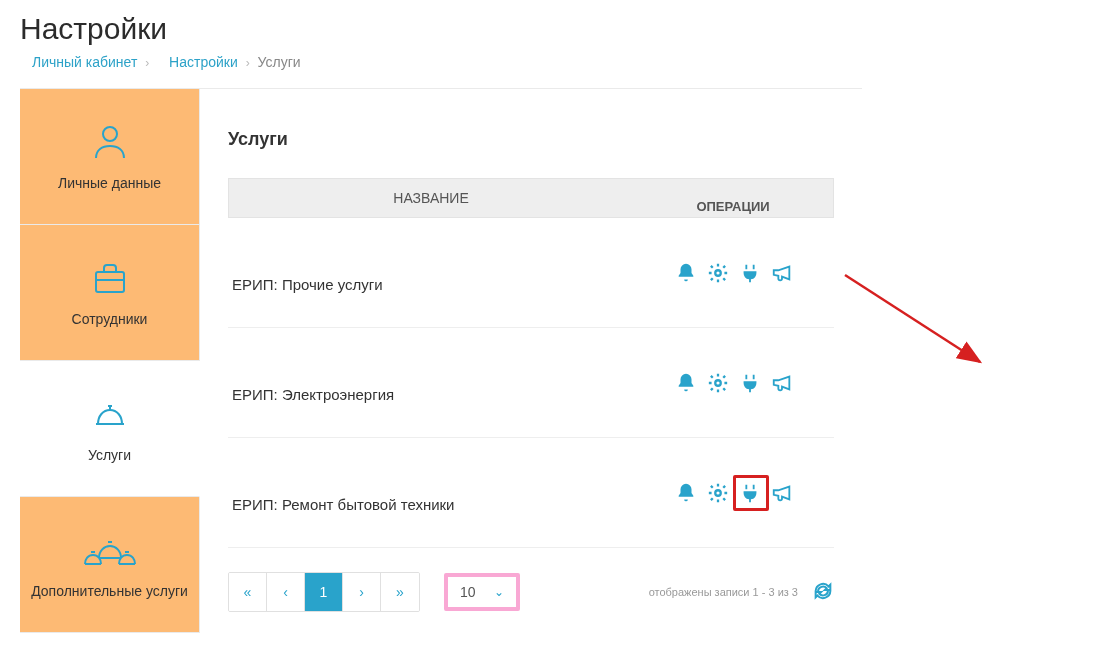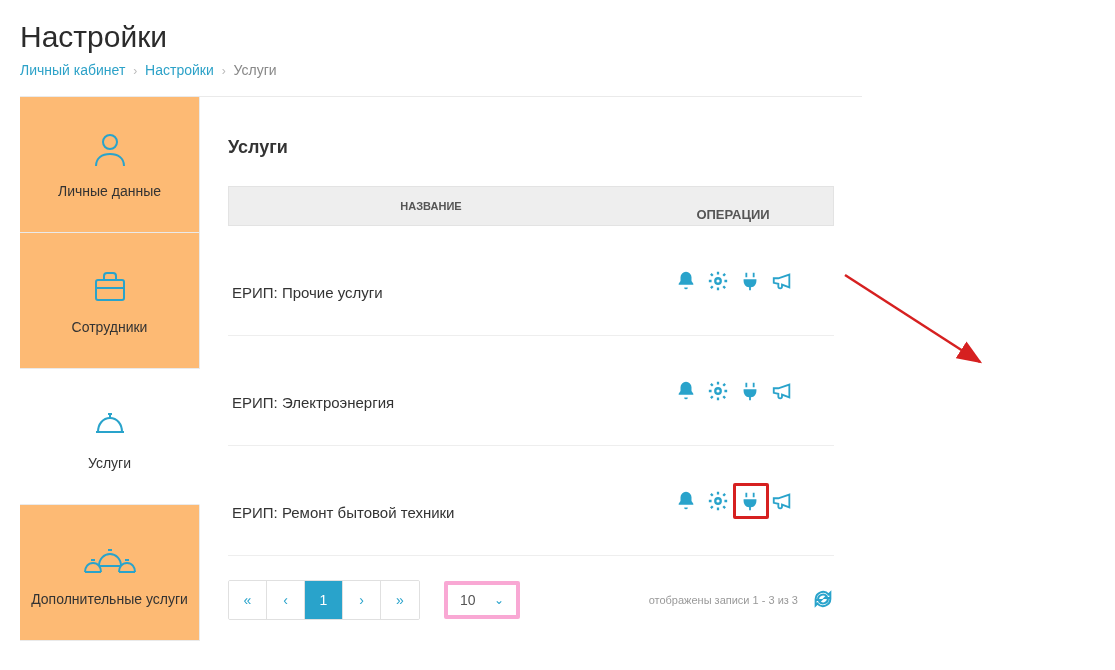--- a/index.html
+++ b/index.html
@@ -6,37 +6,38 @@
   body {
     font-family: "Segoe UI", Arial, sans-serif;
     background: #ffffff;
     color: #333;
     font-size: 14px;
   }
   .page {
     width: 882px;
     height: 670px;
     position: relative;
-    padding: 16px 20px;
+    padding: 8px 20px;
     border-radius: 9px;
   }
   .page-title {
     font-size: 30px;
     font-weight: 400;
     color: #2b2b2b;
     padding: 4px 0 8px 0;
   }
   .breadcrumb {
     font-size: 14px;
     color: #888;
     padding-bottom: 18px;
   }
   .breadcrumb a {
     color: #2da2c8;
     text-decoration: none;
+    margin-left: 12px;
   }
   .breadcrumb .sep {
     padding: 0 4px;
     color: #bbb;
     font-size: 12px;
   }
   .layout {
     display: flex;
     border-top: 1px solid #eaeaea;
   }
@@ -85,22 +86,22 @@
   .table-header {
     display: flex;
     background: #eeeeee;
     border: 1px solid #e3e3e3;
     height: 40px;
     align-items: center;
   }
   .th-name {
     flex: 1;
     text-align: center;
-    font-size: 11px;
-    font-weight: 700;
+    font-size: 14px;
+    font-weight: 400;
     color: #555;
   }
   .th-ops {
     width: 200px;
     text-align: center;
     font-size: 13px;
     font-weight: 600;
     color: #555;
     margin-top: 16px;
   }

